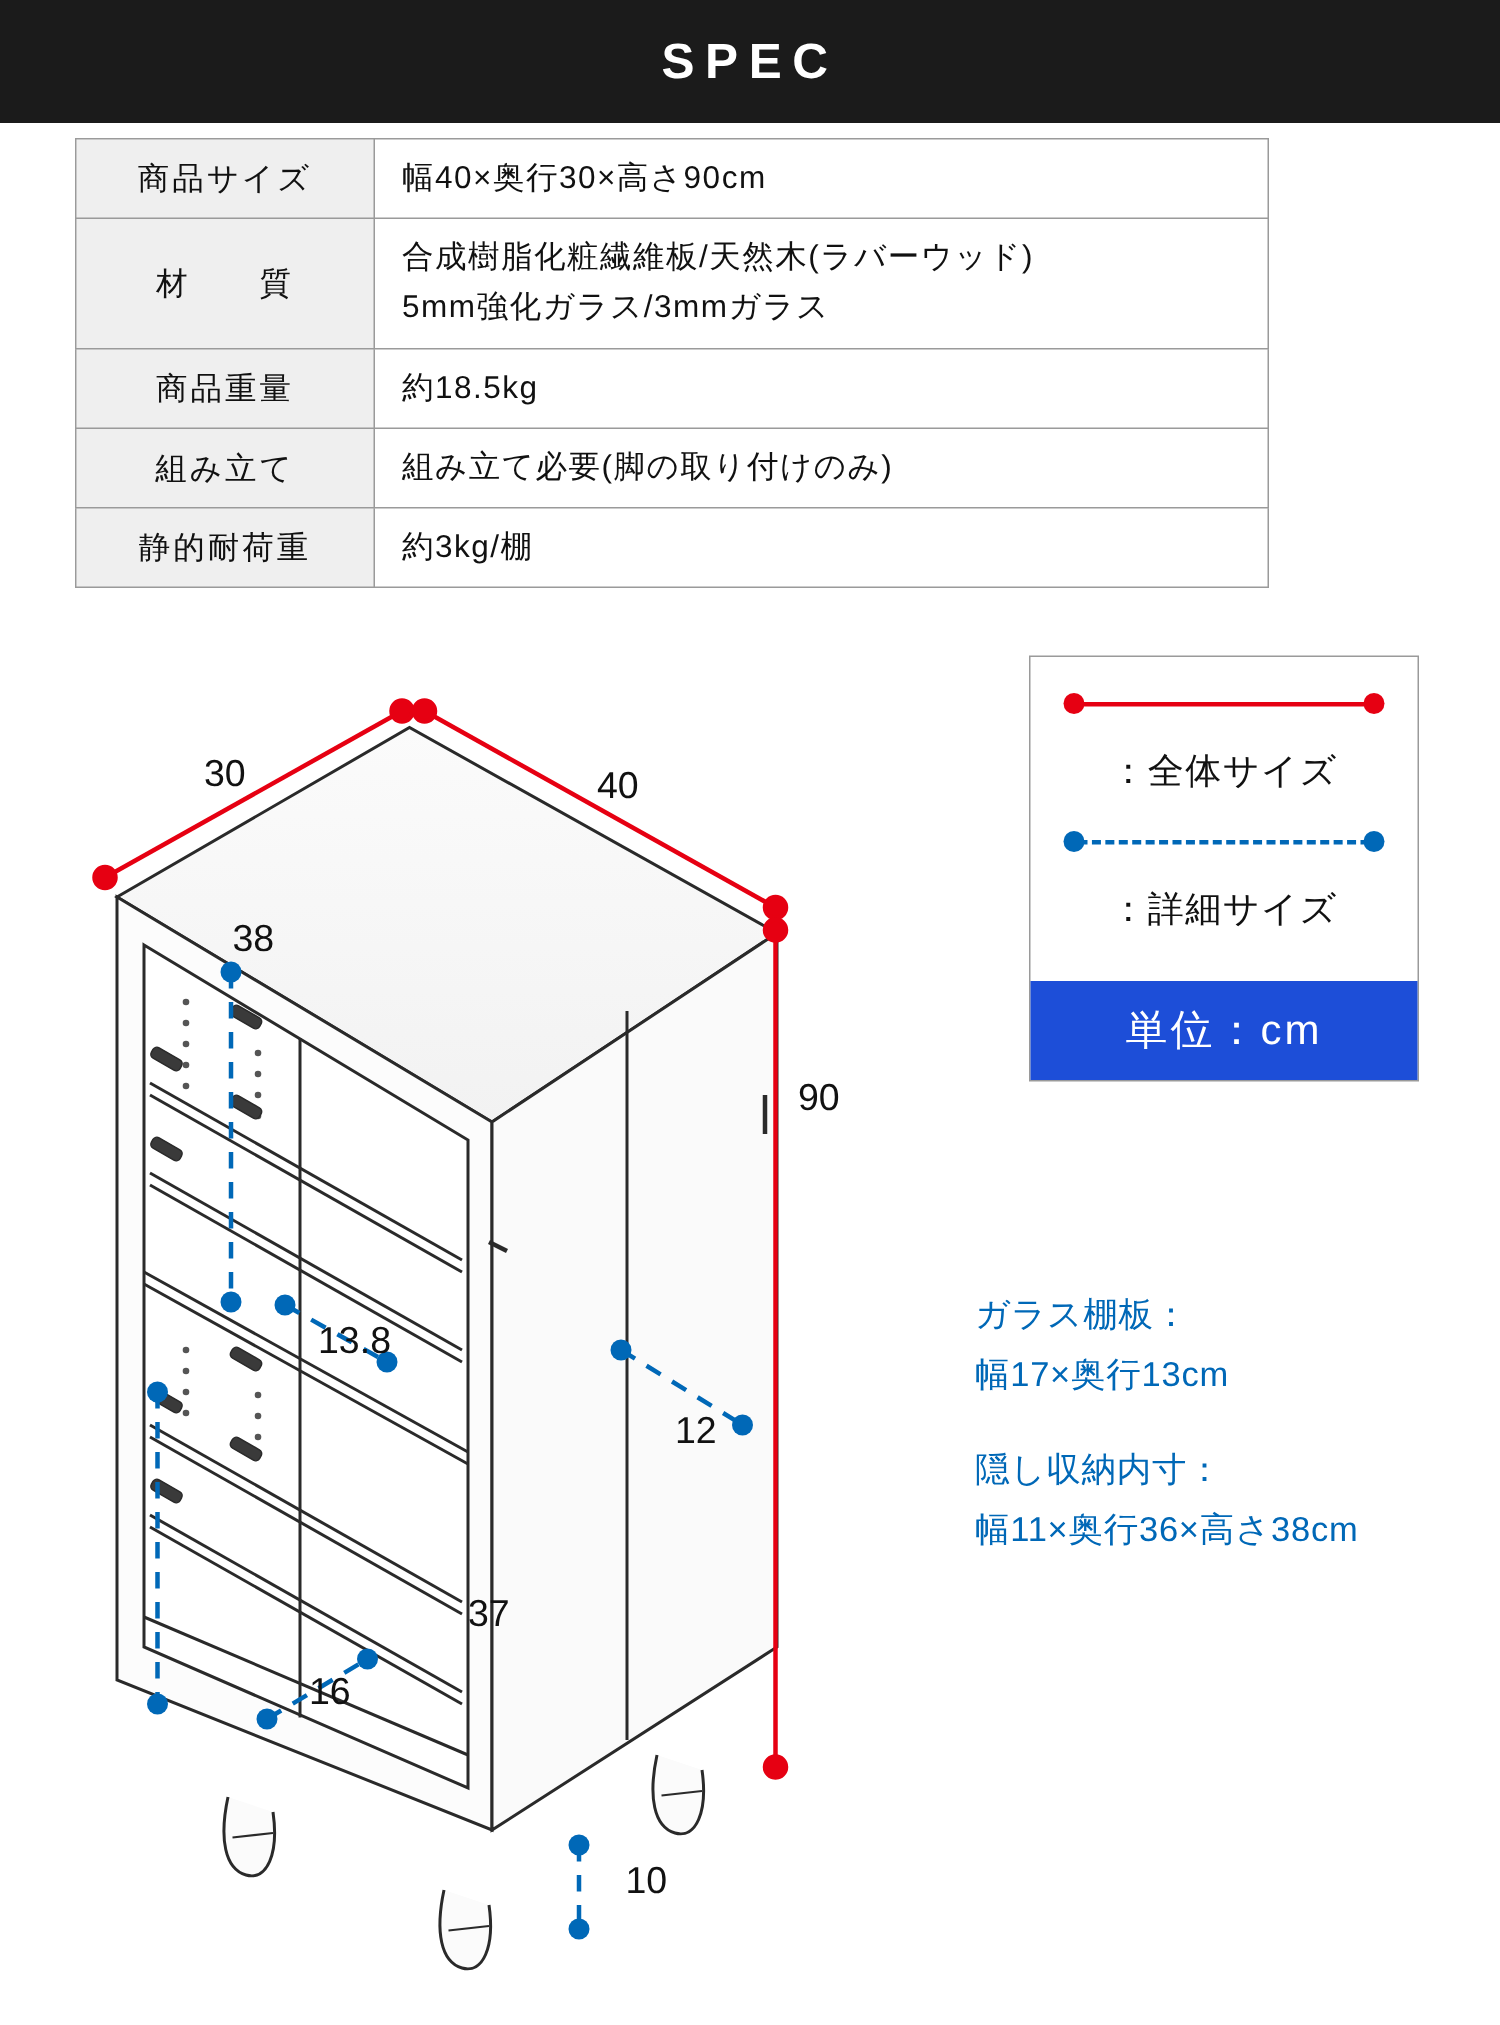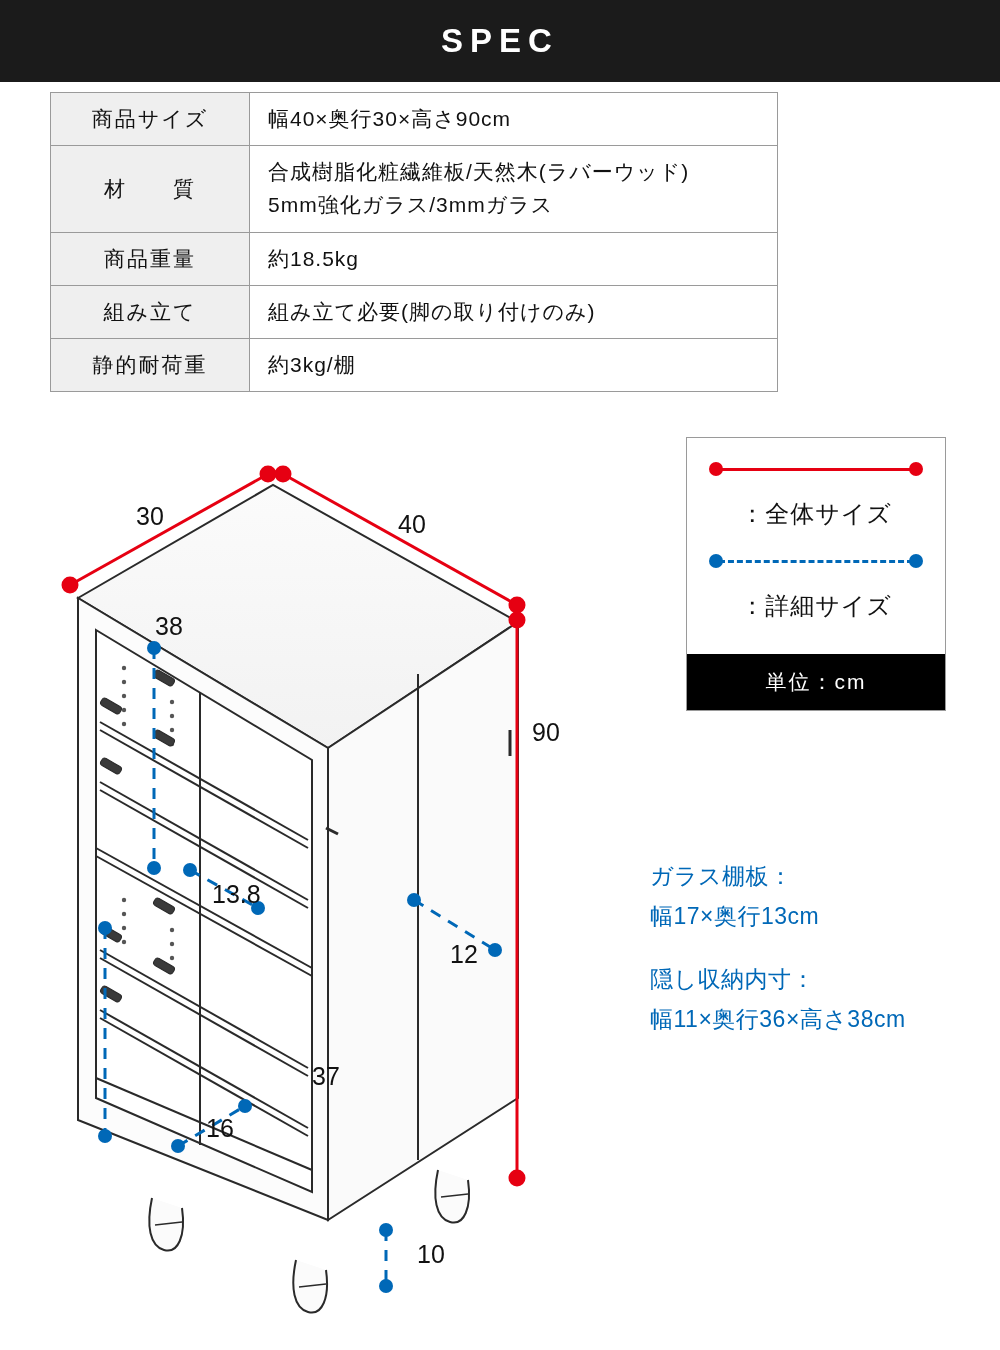--- a/index.html
+++ b/index.html
@@ -33,21 +33,21 @@
     font-size: 33px;
     font-weight: bold;
     letter-spacing: 7px;
   }
 
   
   .spec-table {
     position: absolute;
     left: 50px;
     top: 92px;
-    width: 728px;
+    width: 796px;
     border-collapse: collapse;
     table-layout: fixed;
     border-radius: 19px;
   }
   .spec-table td {
     border: 1px solid #9a9a9a;
     padding: 0;
     vertical-align: middle;
   }
   .spec-table td.label {
@@ -102,24 +102,24 @@
   .legend-line .dot.r { right: 0; }
   .dot.red { background: #e60012; }
   .dot.blue { background: #0068b7; }
   .legend-caption {
     text-align: center;
     font-size: 24px;
     margin-top: 18px;
     letter-spacing: 1px;
   }
   .legend-unit {
-    background: #000000;
+    background: #1d4ed8;
     color: #fff;
     text-align: center;
-    font-size: 21px;
+    font-size: 28px;
     padding: 14px 0;
     letter-spacing: 2px;
   }
 
   
   .notes {
     position: absolute;
     left: 614px;
     top: 856px;
     width: 370px;

